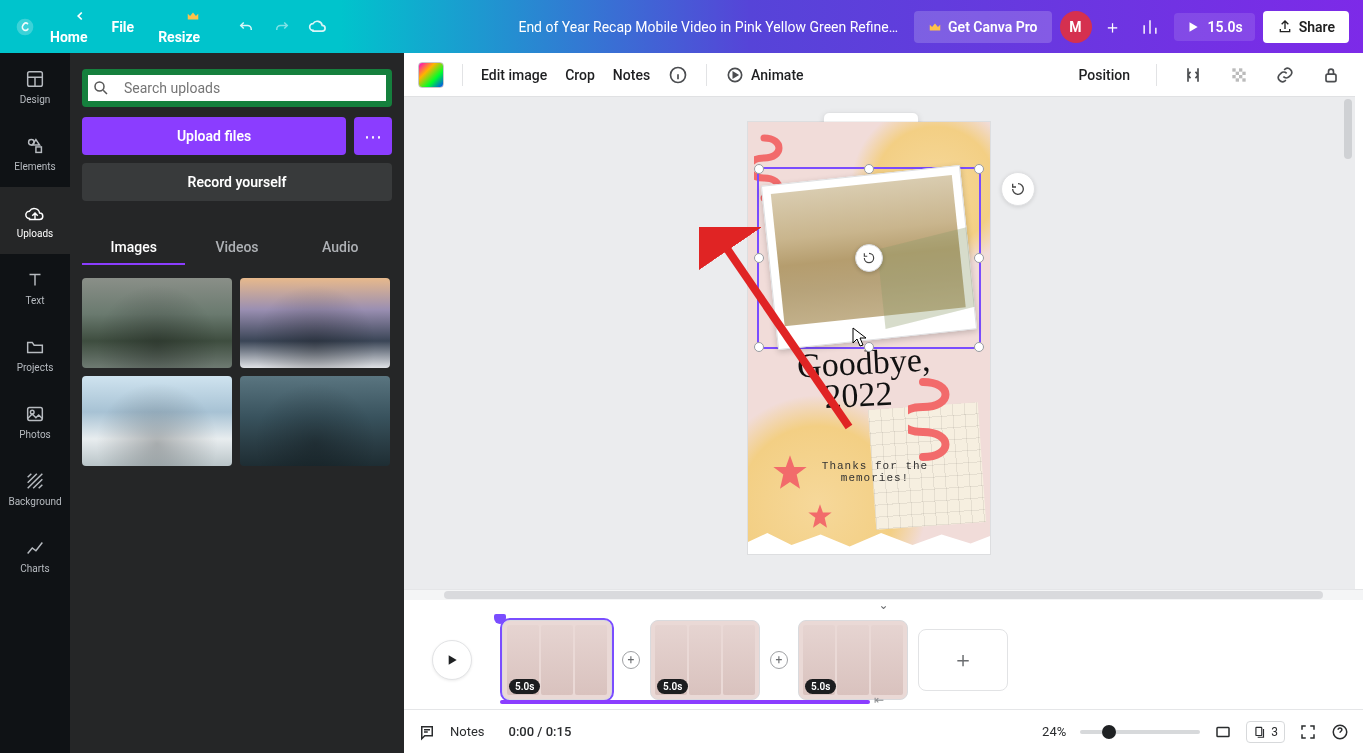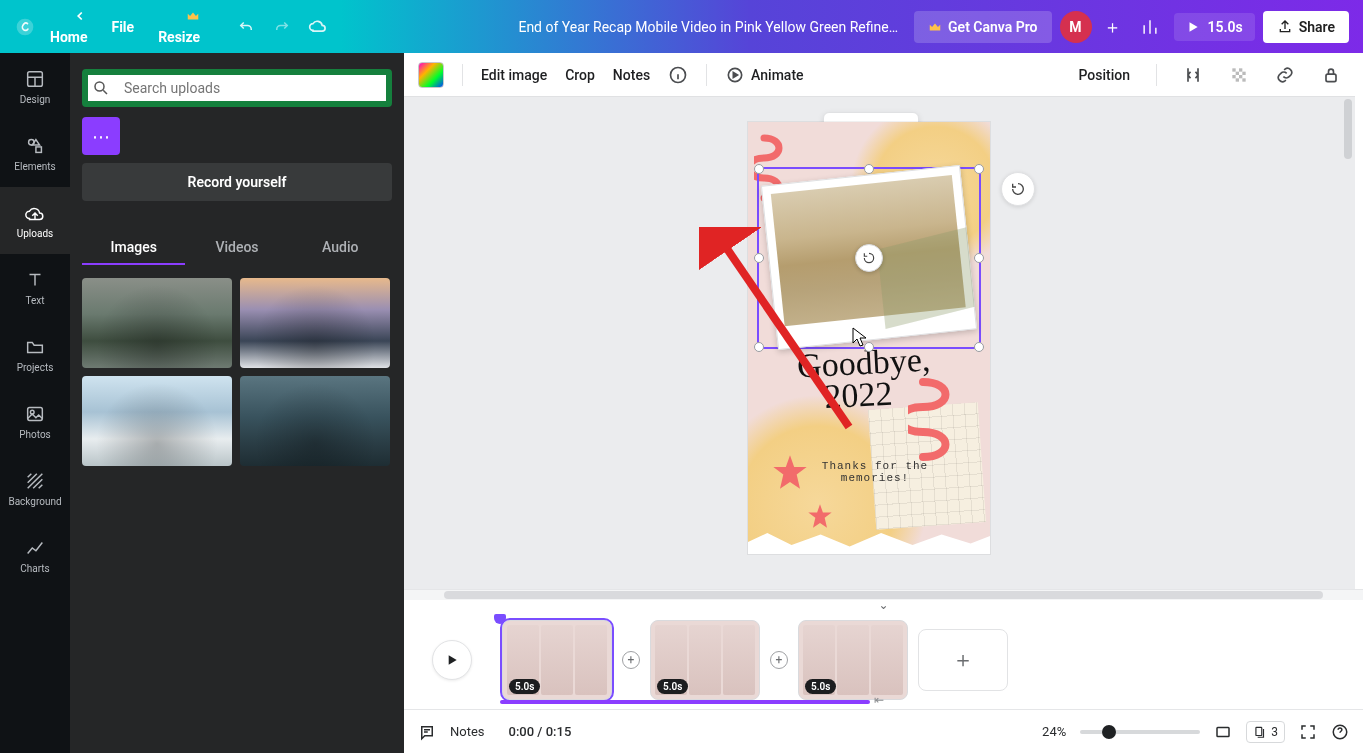--- a/index.html
+++ b/index.html
@@ -264,20 +264,21 @@
   <div class="searchwrap">
     <span class="sicon">
       <svg width="18" height="18" viewBox="0 0 24 24" fill="none" stroke="#555" stroke-width="2">
           <circle cx="10" cy="10" r="6"></circle>
           <path d="M20 20l-5-5"></path>
         </svg>
     </span>
     <input type="text" placeholder="Search uploads" style="">
   </div>
   <div class="uploadrow">
+    <button class="uploadbtn">Upload files</button>
     <button class="dotsbtn">⋯</button>
   </div>
   <button class="recordbtn">Record yourself</button>
 
   <div class="uptabs">
     <div class="tab active">Images</div>
     <div class="tab">Videos</div>
     <div class="tab">Audio</div>
   </div>
 

